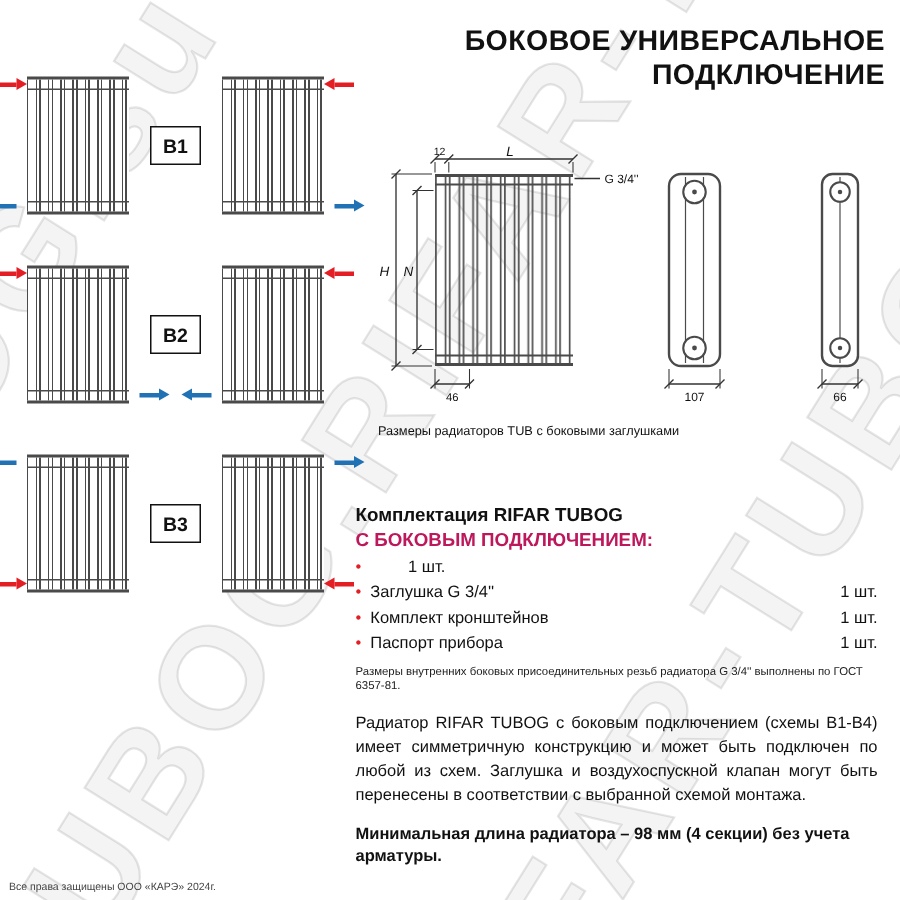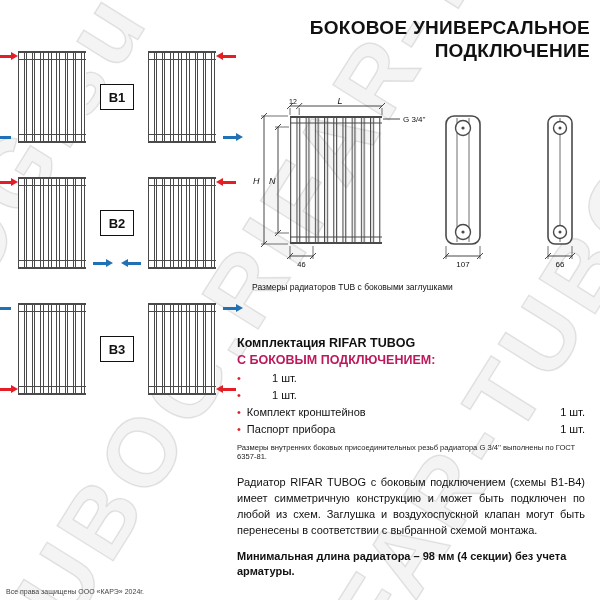--- a/index.html
+++ b/index.html
@@ -181,20 +181,21 @@
   <div class="layer right-col">
     <div class="kit-h1">Комплектация RIFAR TUBOG</div>
     <div class="kit-h2">С БОКОВЫМ ПОДКЛЮЧЕНИЕМ:</div>
     <div class="kit-list">
         <div class="kit-item">
           <span class="bullet">•</span>
           <span class="kit-qty">1 шт.</span>
         </div>
         <div class="kit-item">
           <span class="bullet">•</span>
+          <span class="kit-name">Заглушка G 3/4''</span>
           <span class="kit-qty">1 шт.</span>
         </div>
         <div class="kit-item">
           <span class="bullet">•</span>
           <span class="kit-name">Комплект кронштейнов</span>
           <span class="kit-qty">1 шт.</span>
         </div>
         <div class="kit-item">
           <span class="bullet">•</span>
           <span class="kit-name">Паспорт прибора</span>

